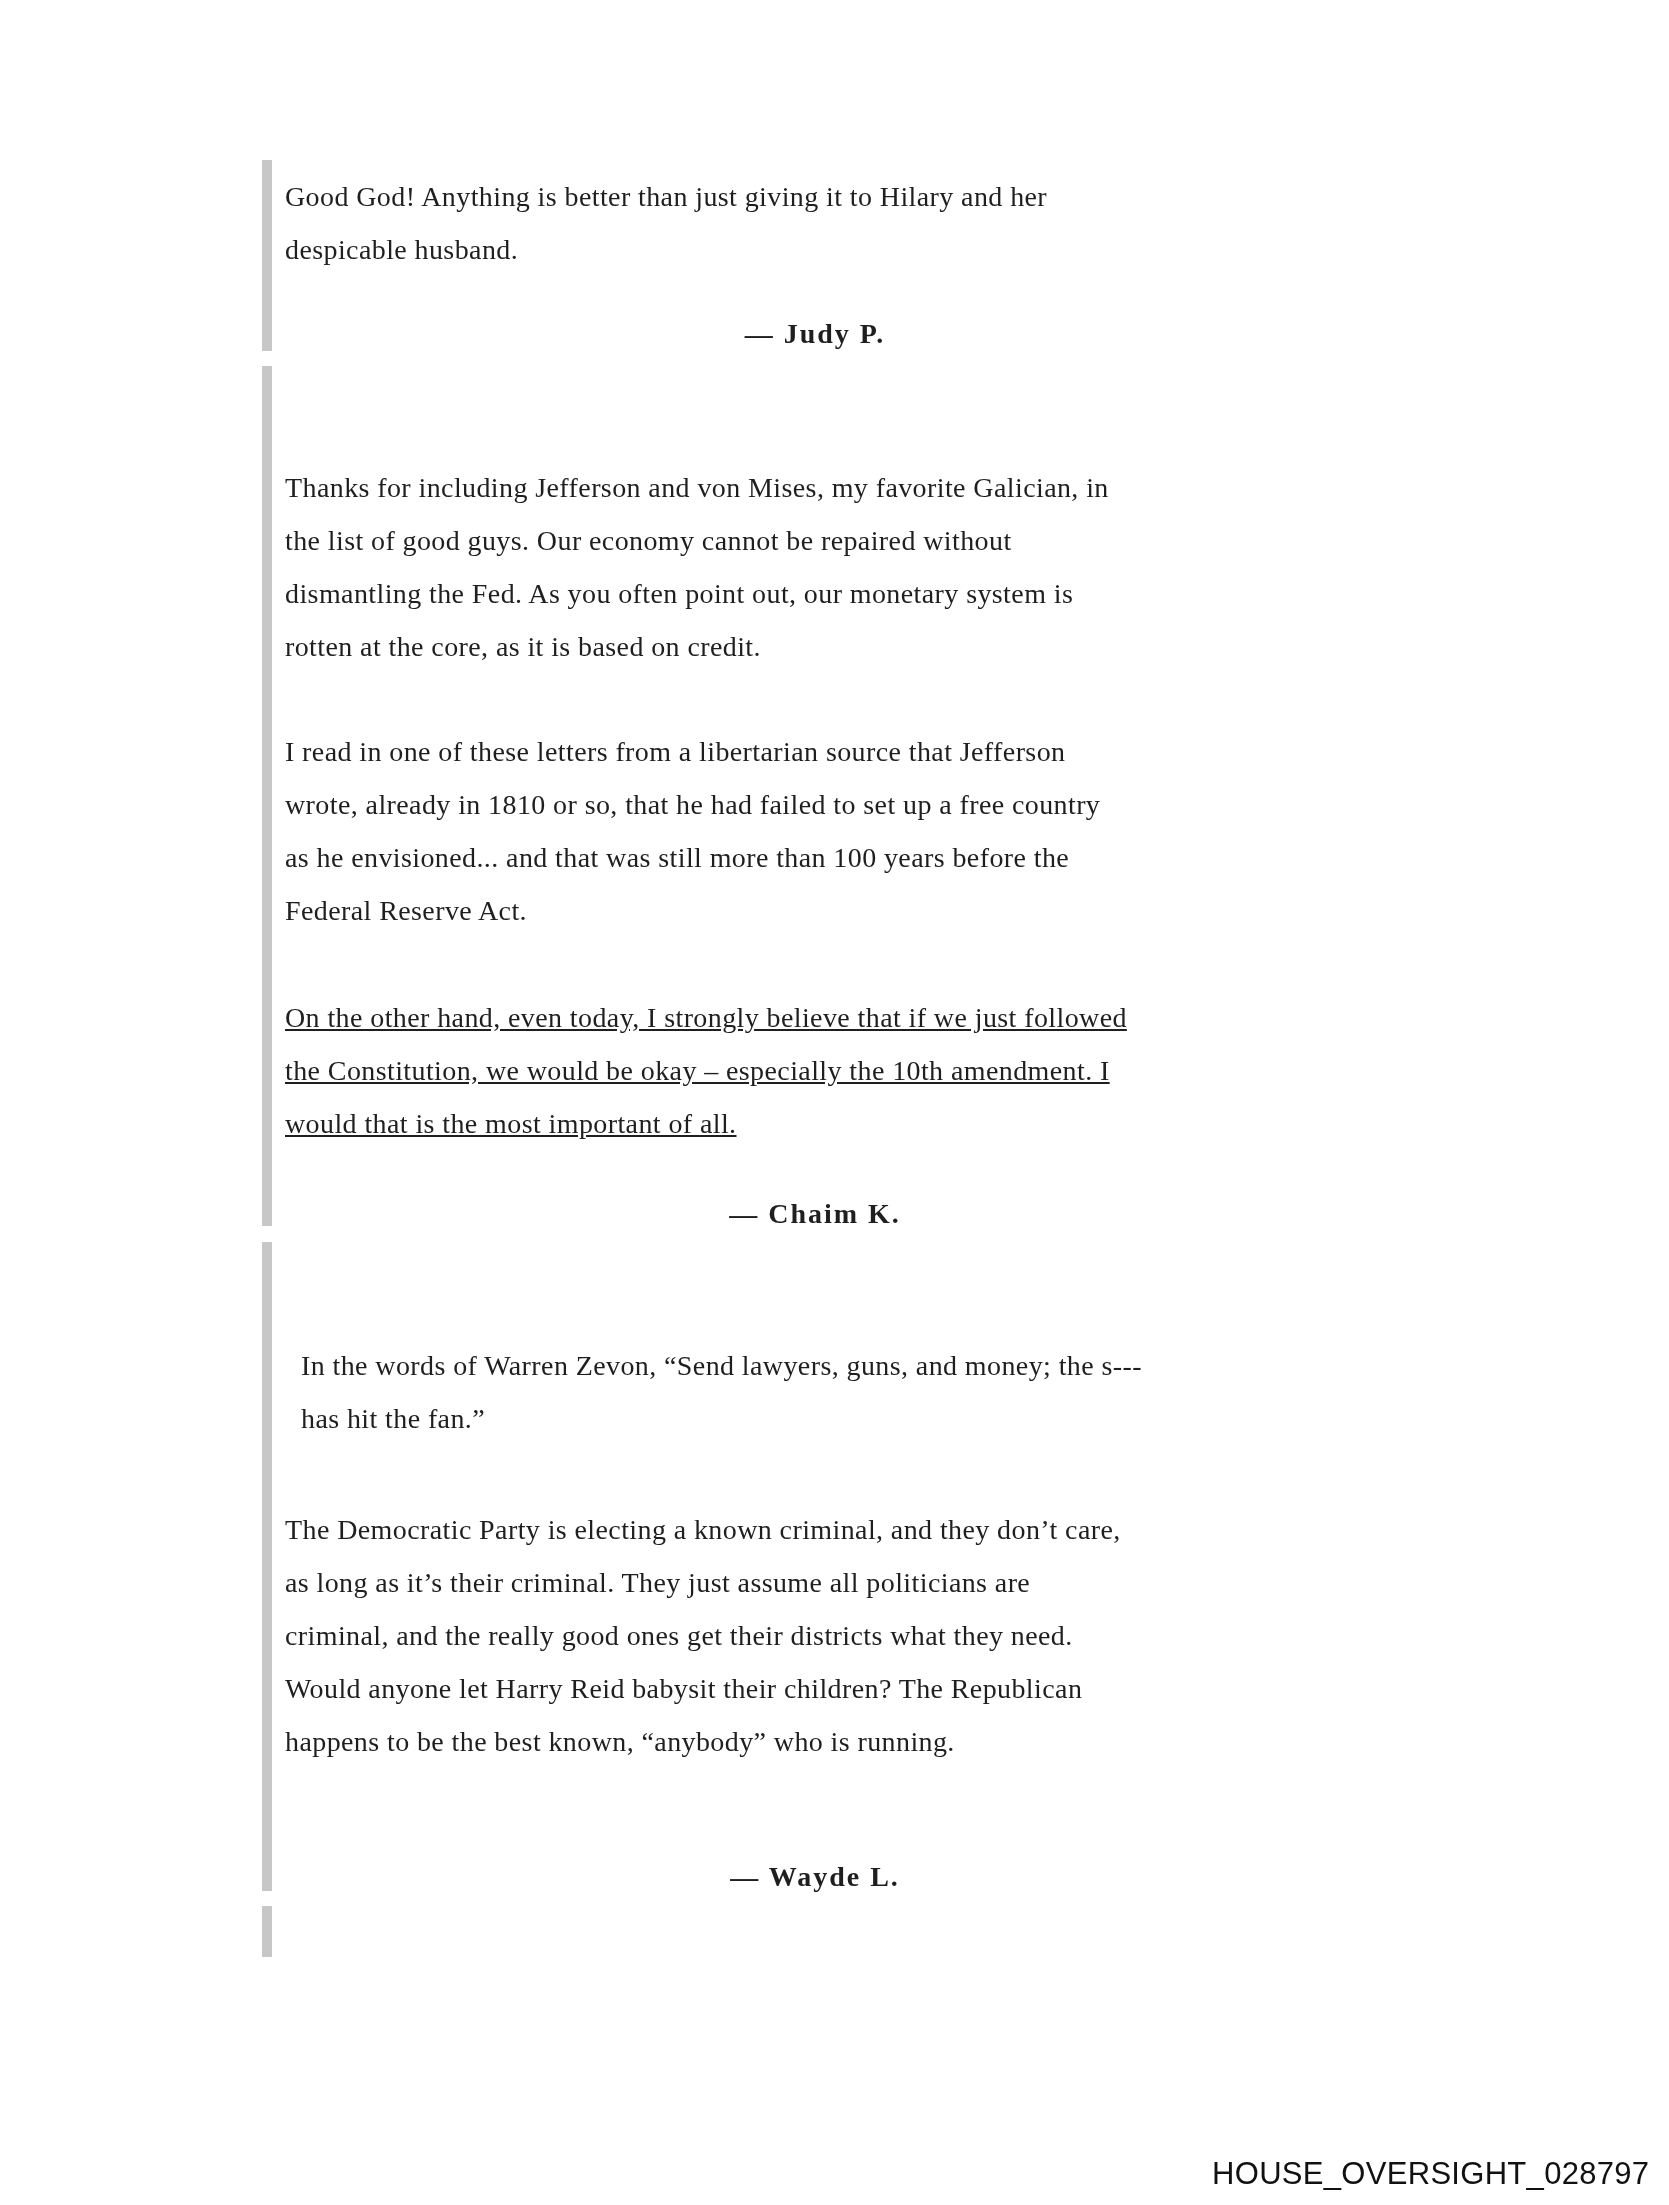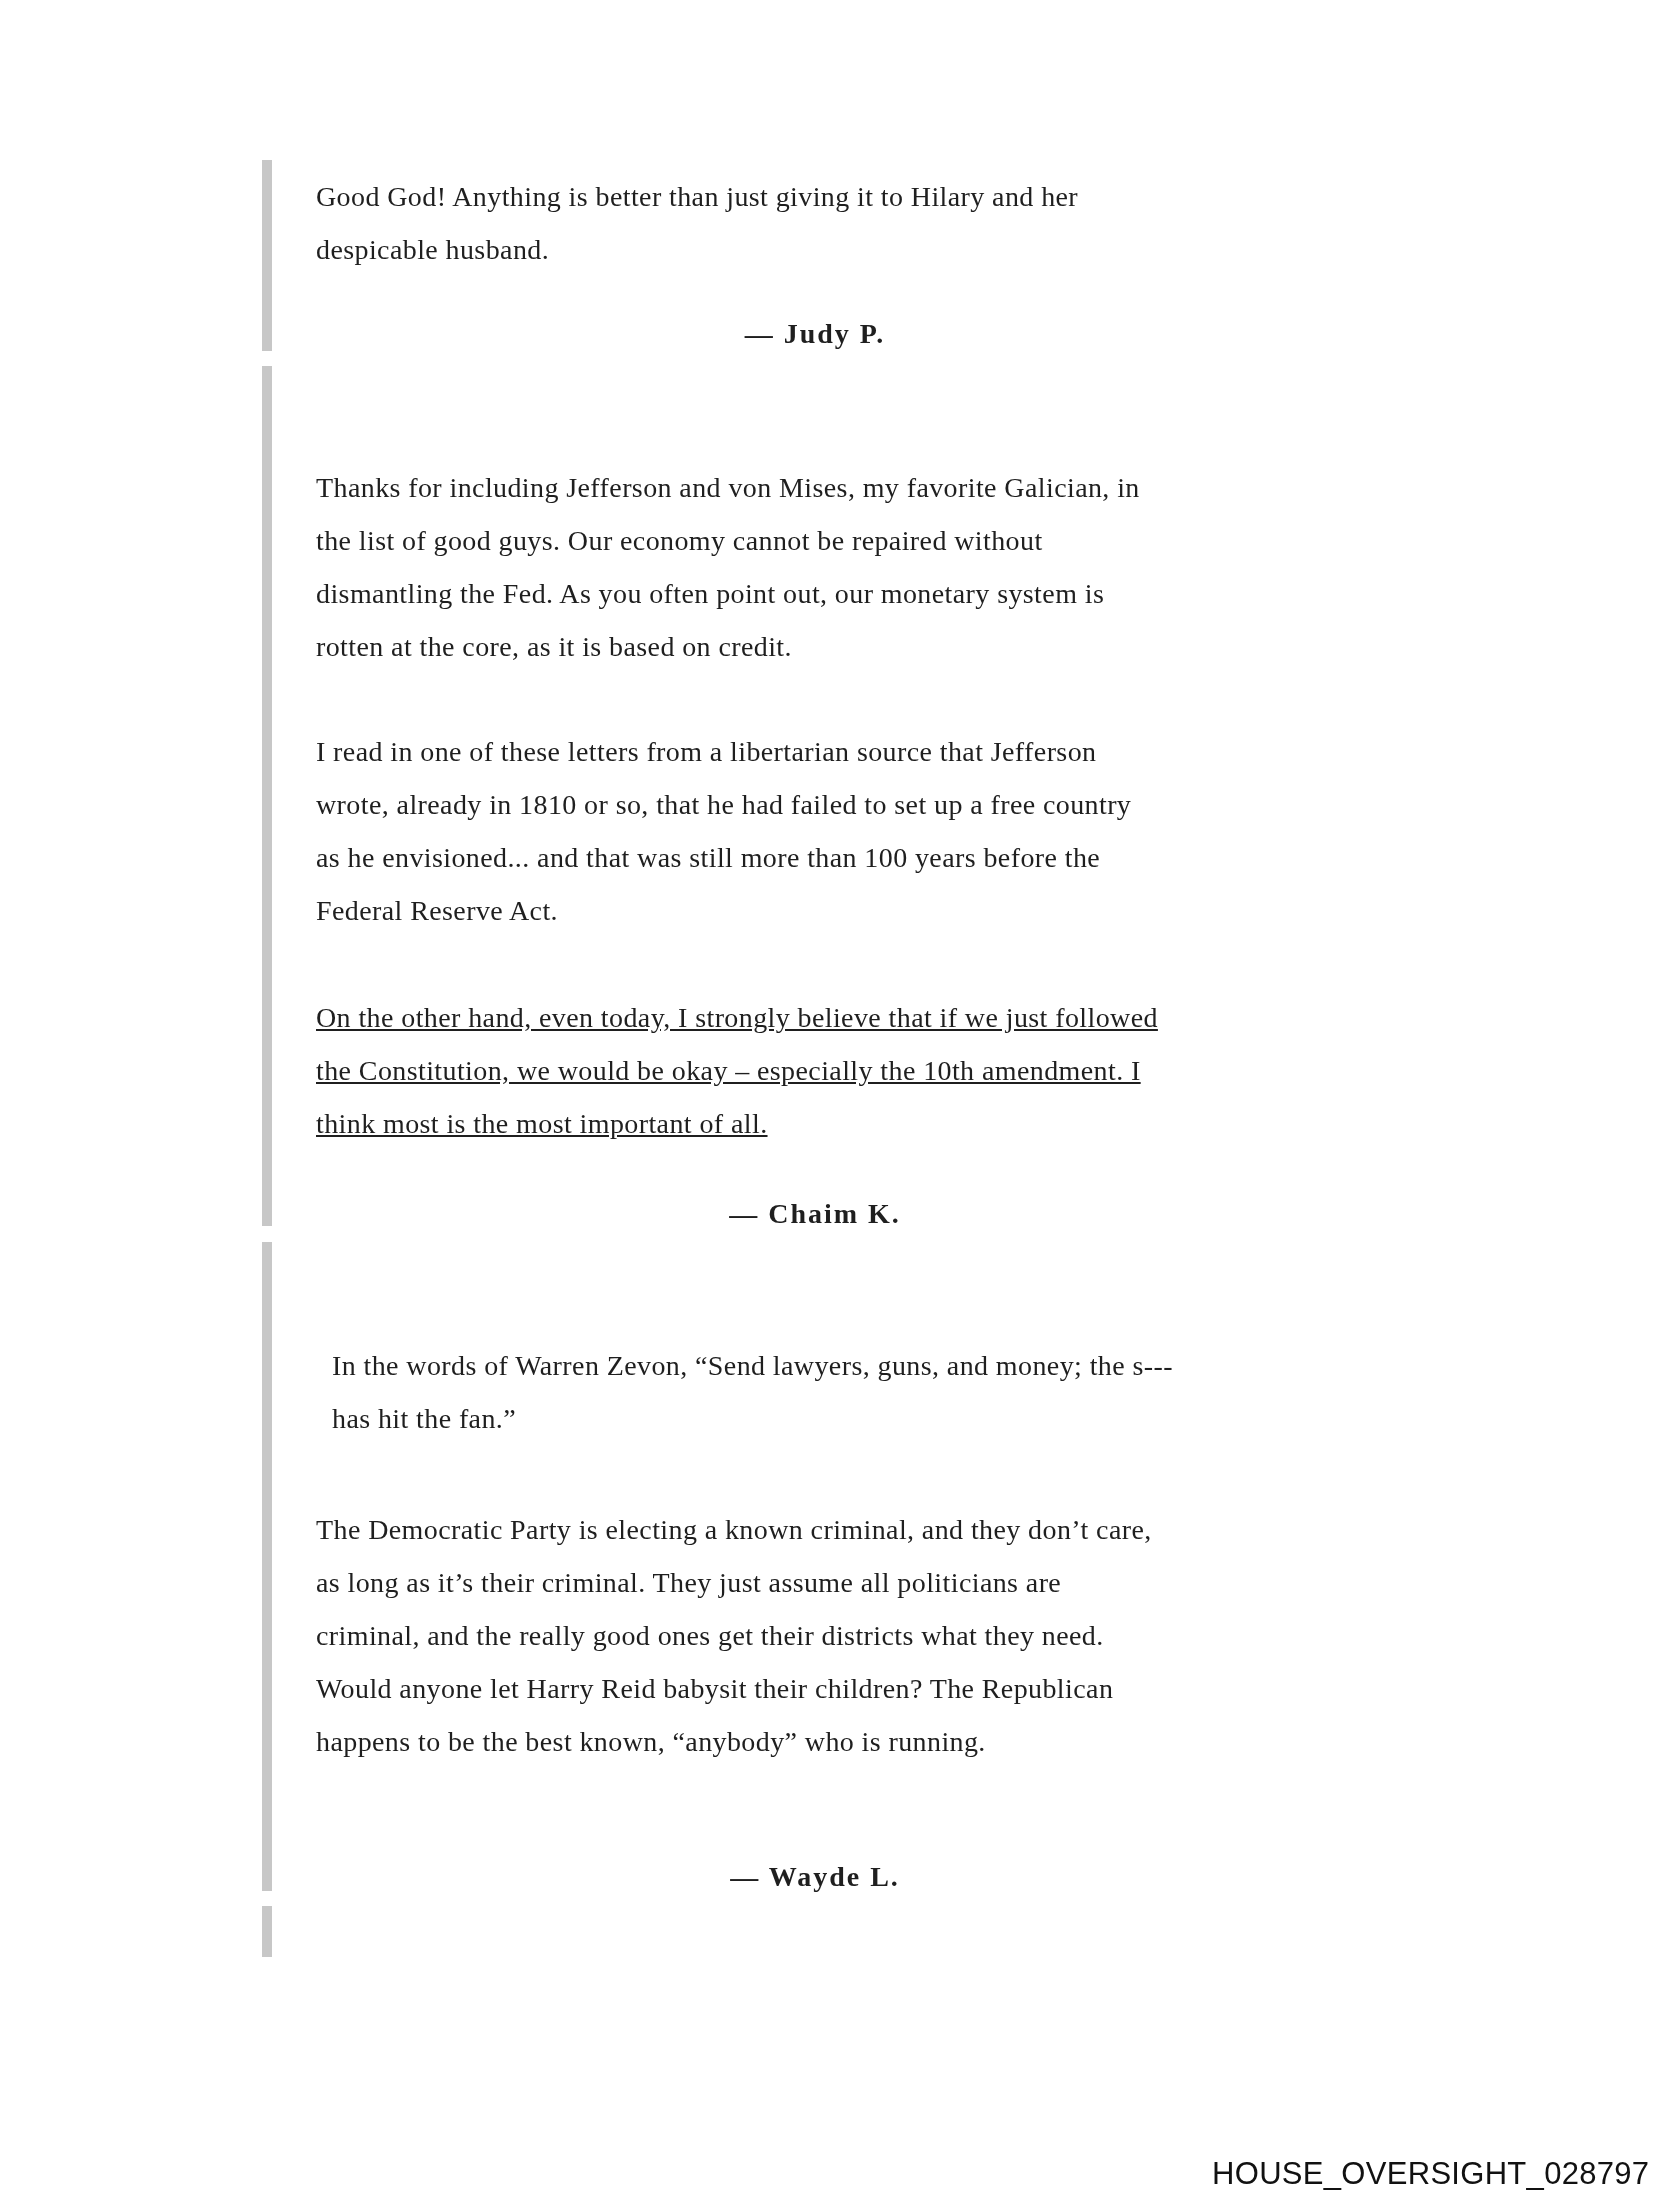--- a/index.html
+++ b/index.html
@@ -21,21 +21,21 @@
     left: 262px;
     width: 9.8px;
     background: #c7c7c7;
   }
   .bar-1 { top: 160px;  height: 191px; }
   .bar-2 { top: 366px;  height: 860px; }
   .bar-3 { top: 1242px; height: 649px; }
   .bar-4 { top: 1906px; height: 51px; }
   .para {
     position: absolute;
-    left: 316px;
+    left: 285px;
     width: 1028px;
     font-size: 28px;
     line-height: 53px;
     letter-spacing: 0.4px;
   }
   .line {
     white-space: nowrap;
   }
   .attr {
     position: absolute;
@@ -93,21 +93,21 @@
   </div>
   <div class="para p-3">
     <div class="line">I read in one of these letters from a libertarian source that Jefferson</div>
     <div class="line">wrote, already in 1810 or so, that he had failed to set up a free country</div>
     <div class="line">as he envisioned... and that was still more than 100 years before the</div>
     <div class="line">Federal Reserve Act.</div>
   </div>
   <div class="para p-4">
     <div class="line">On the other hand, even today, I strongly believe that if we just followed</div>
     <div class="line">the Constitution, we would be okay – especially the 10th amendment. I</div>
-    <div class="line">think most is the most important of all.</div>
+    <div class="line">would that is the most important of all.</div>
   </div>
   <div class="attr attr-2">— Chaim K.</div>
 
   <div class="para p-5">
     <div class="line">In the words of Warren Zevon, “Send lawyers, guns, and money; the s---</div>
     <div class="line">has hit the fan.”</div>
   </div>
   <div class="para p-6">
     <div class="line">The Democratic Party is electing a known criminal, and they don’t care,</div>
     <div class="line">as long as it’s their criminal. They just assume all politicians are</div>

